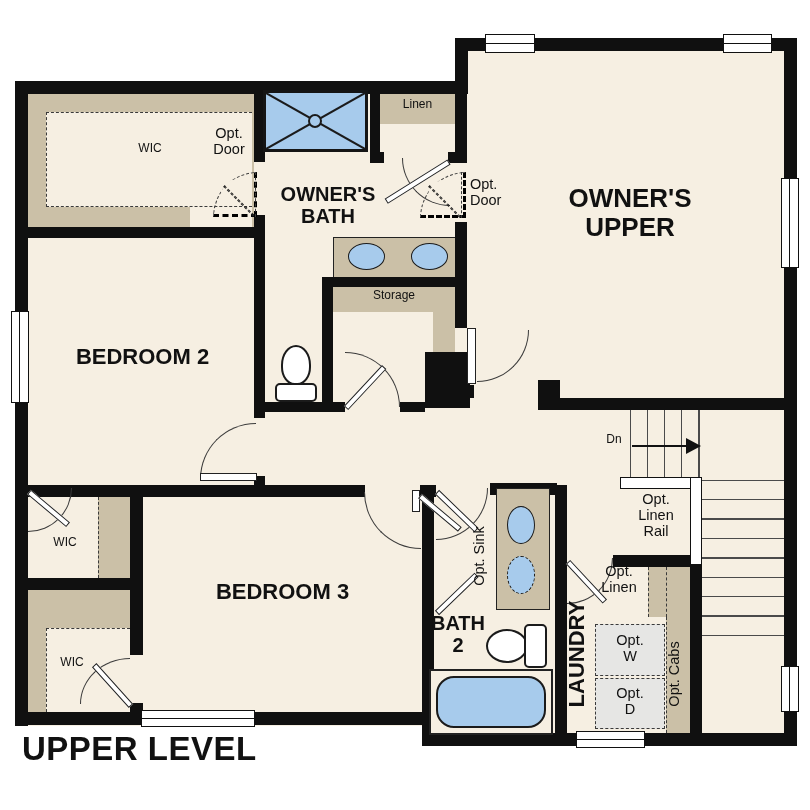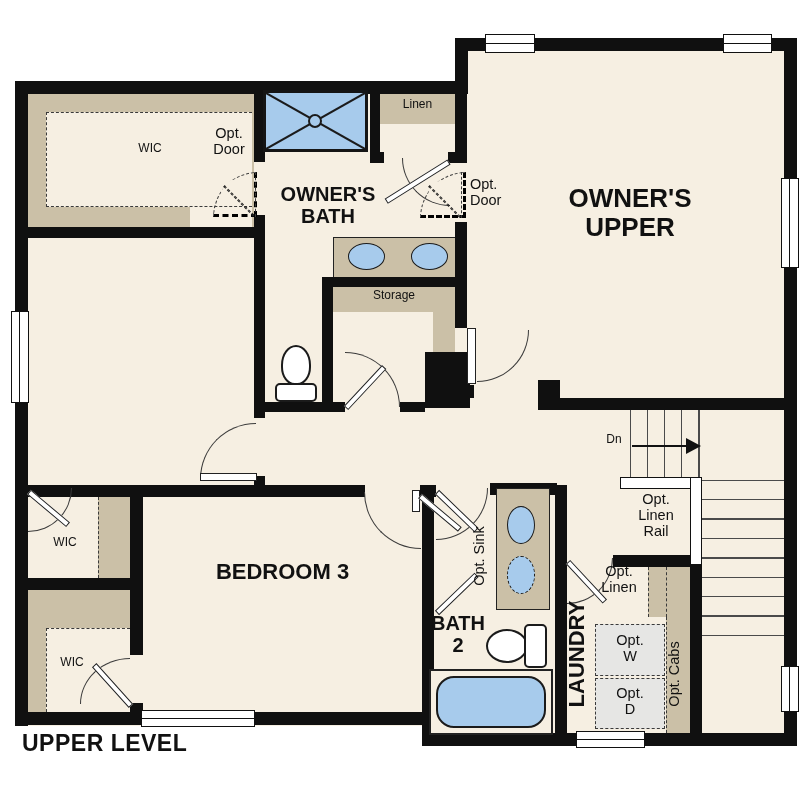--- a/index.html
+++ b/index.html
@@ -5,21 +5,21 @@
   html,body{margin:0;padding:0;background:#fff;}
   #canvas{position:relative;width:810px;height:810px;background:#ffffff;overflow:hidden;
           font-family:"Liberation Sans",sans-serif;}
   .abs{position:absolute;}
   .floor{position:absolute;background:#f6efe2;}
   .wall{position:absolute;background:#101010;}
   .tan{position:absolute;background:#cbc0a7;}
   .lbl{position:absolute;color:#111;text-align:center;line-height:1.12;white-space:nowrap;}
   .bold{font-weight:bold;}
   .f26{font-size:26px;} .f23{font-size:22px;} .f20{font-size:20px;}
-  .f16{font-size:12px;} .f15{font-size:14.5px;} .f31{font-size:23px;letter-spacing:.5px;}
+  .f16{font-size:12px;} .f15{font-size:14.5px;} .f31{font-size:33px;letter-spacing:.5px;}
   .win{position:absolute;background:#fff;border:1.4px solid #111;box-sizing:border-box;}
   .win-h::after{content:"";position:absolute;left:0;right:0;top:46%;border-top:1.2px solid #111;}
   .win-v::after{content:"";position:absolute;top:0;bottom:0;left:42%;border-left:1.2px solid #111;}
   .arc{position:absolute;border:1.6px solid #3a3a3a;box-sizing:border-box;}
   .arc-tl{border-right:none!important;border-bottom:none!important;border-top-left-radius:100% 100%;}
   .arc-tr{border-left:none!important;border-bottom:none!important;border-top-right-radius:100% 100%;}
   .arc-bl{border-right:none!important;border-top:none!important;border-bottom-left-radius:100% 100%;}
   .arc-br{border-left:none!important;border-top:none!important;border-bottom-right-radius:100% 100%;}
   .dash{border-style:dashed!important;border-width:1.6px;}
   .leaf{position:absolute;height:4px;background:#fff;border:1.2px solid #222;transform-origin:0 50%;}
@@ -197,39 +197,40 @@
   <div class="lbl f15" style="left:470px;top:176px;width:58px;text-align:left;">
     <div>Opt.</div>
     <div>Door</div>
   </div>
 
   <div class="lbl f26 bold" style="left:535px;top:184px;width:190px;">
     <div>OWNER'S</div>
     <div>UPPER</div>
   </div>
 
+  <div class="lbl f23 bold" style="left:45px;top:345px;width:195px;"><span>BEDROOM 2</span></div>
 
   <div class="lbl f16" style="left:336px;top:289px;width:116px;"><span>Storage</span></div>
 
   <div class="lbl f16" style="left:598px;top:433px;width:32px;"><span>Dn</span></div>
 
   <div class="lbl f15" style="left:621px;top:491px;width:70px;">
     <div>Opt.</div>
     <div>Linen</div>
     <div>Rail</div>
   </div>
 
   <div class="lbl f15" style="left:590px;top:563px;width:58px;">
     <div>Opt.</div>
     <div>Linen</div>
   </div>
 
   <div class="lbl f16" style="left:38px;top:536px;width:54px;"><span>WIC</span></div>
 
-  <div class="lbl f23 bold" style="left:185px;top:560px;width:195px;"><span>BEDROOM 3</span></div>
+  <div class="lbl f23 bold" style="left:185px;top:580px;width:195px;"><span>BEDROOM 3</span></div>
 
   <div class="lbl f15 rot" style="left:413px;top:544px;width:140px;height:24px;"><span>Opt. Sink</span></div>
 
   <div class="lbl f20 bold" style="left:420px;top:612px;width:76px;">
     <div>BATH</div>
     <div>2</div>
   </div>
 
   <div class="lbl f16" style="left:45px;top:656px;width:54px;"><span>WIC</span></div>
 

